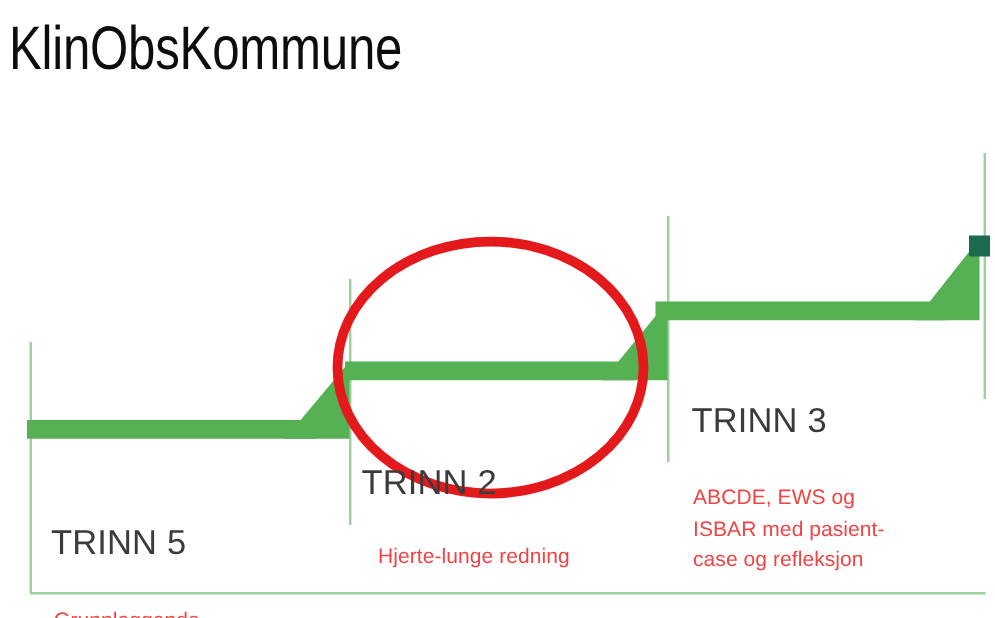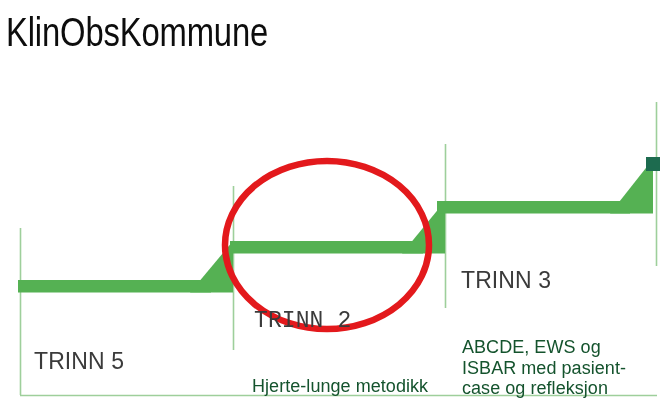--- a/index.html
+++ b/index.html
@@ -50,34 +50,33 @@
     position: absolute;
     font-size: 23px;
     line-height: 26px;
     font-weight: 400;
     color: #3b3b3b;
     white-space: nowrap;
     letter-spacing: 0.1px;
   }
   .step-body {
     position: absolute;
-    font-size: 18px;
+    font-size: 14px;
     line-height: 20.5px;
     font-weight: 400;
-    color: #14532d;
+    color: #ef4444;
     white-space: pre-line;
     letter-spacing: 0.05px;
-    margin-top: 16px;
   }
 
   
   #step1-heading { left: 34px;  top: 248px; }
   #step1-body    { left: 36px;  top: 303px; }
   
-  #step2-heading { left: 254px; top: 208px; font-family: Liberation Mono, monospace; }
+  #step2-heading { left: 241px; top: 208px; }
   #step2-body    { left: 252px; top: 260px; }
   
   #step3-heading { left: 461px; top: 167px; text-align: center; }
   #step3-body    { left: 462px; top: 221px; }
 </style>
 </head>
 <body>
 
 <div id="page-title">KlinObsKommune</div>
 
@@ -110,20 +109,20 @@
 
     <ellipse cx="327" cy="145" rx="102" ry="84" fill="none" stroke="#e3191c" stroke-width="6.5"></ellipse>
   </svg>
 
   <div class="step-heading" id="step1-heading">TRINN 5</div>
   <div class="step-body" id="step1-body">Grunnleggende
 ferdigheter innen
 ABCDE metodikk</div>
 
   <div class="step-heading" id="step2-heading">TRINN 2</div>
-  <div class="step-body" id="step2-body">Hjerte-lunge metodikk</div>
+  <div class="step-body" id="step2-body">Hjerte-lunge redning</div>
 
   <div class="step-heading" id="step3-heading">TRINN 3</div>
   <div class="step-body" id="step3-body">ABCDE, EWS og
 ISBAR med pasient-
 case og refleksjon</div>
 
 </div>
 
 </body></html>

